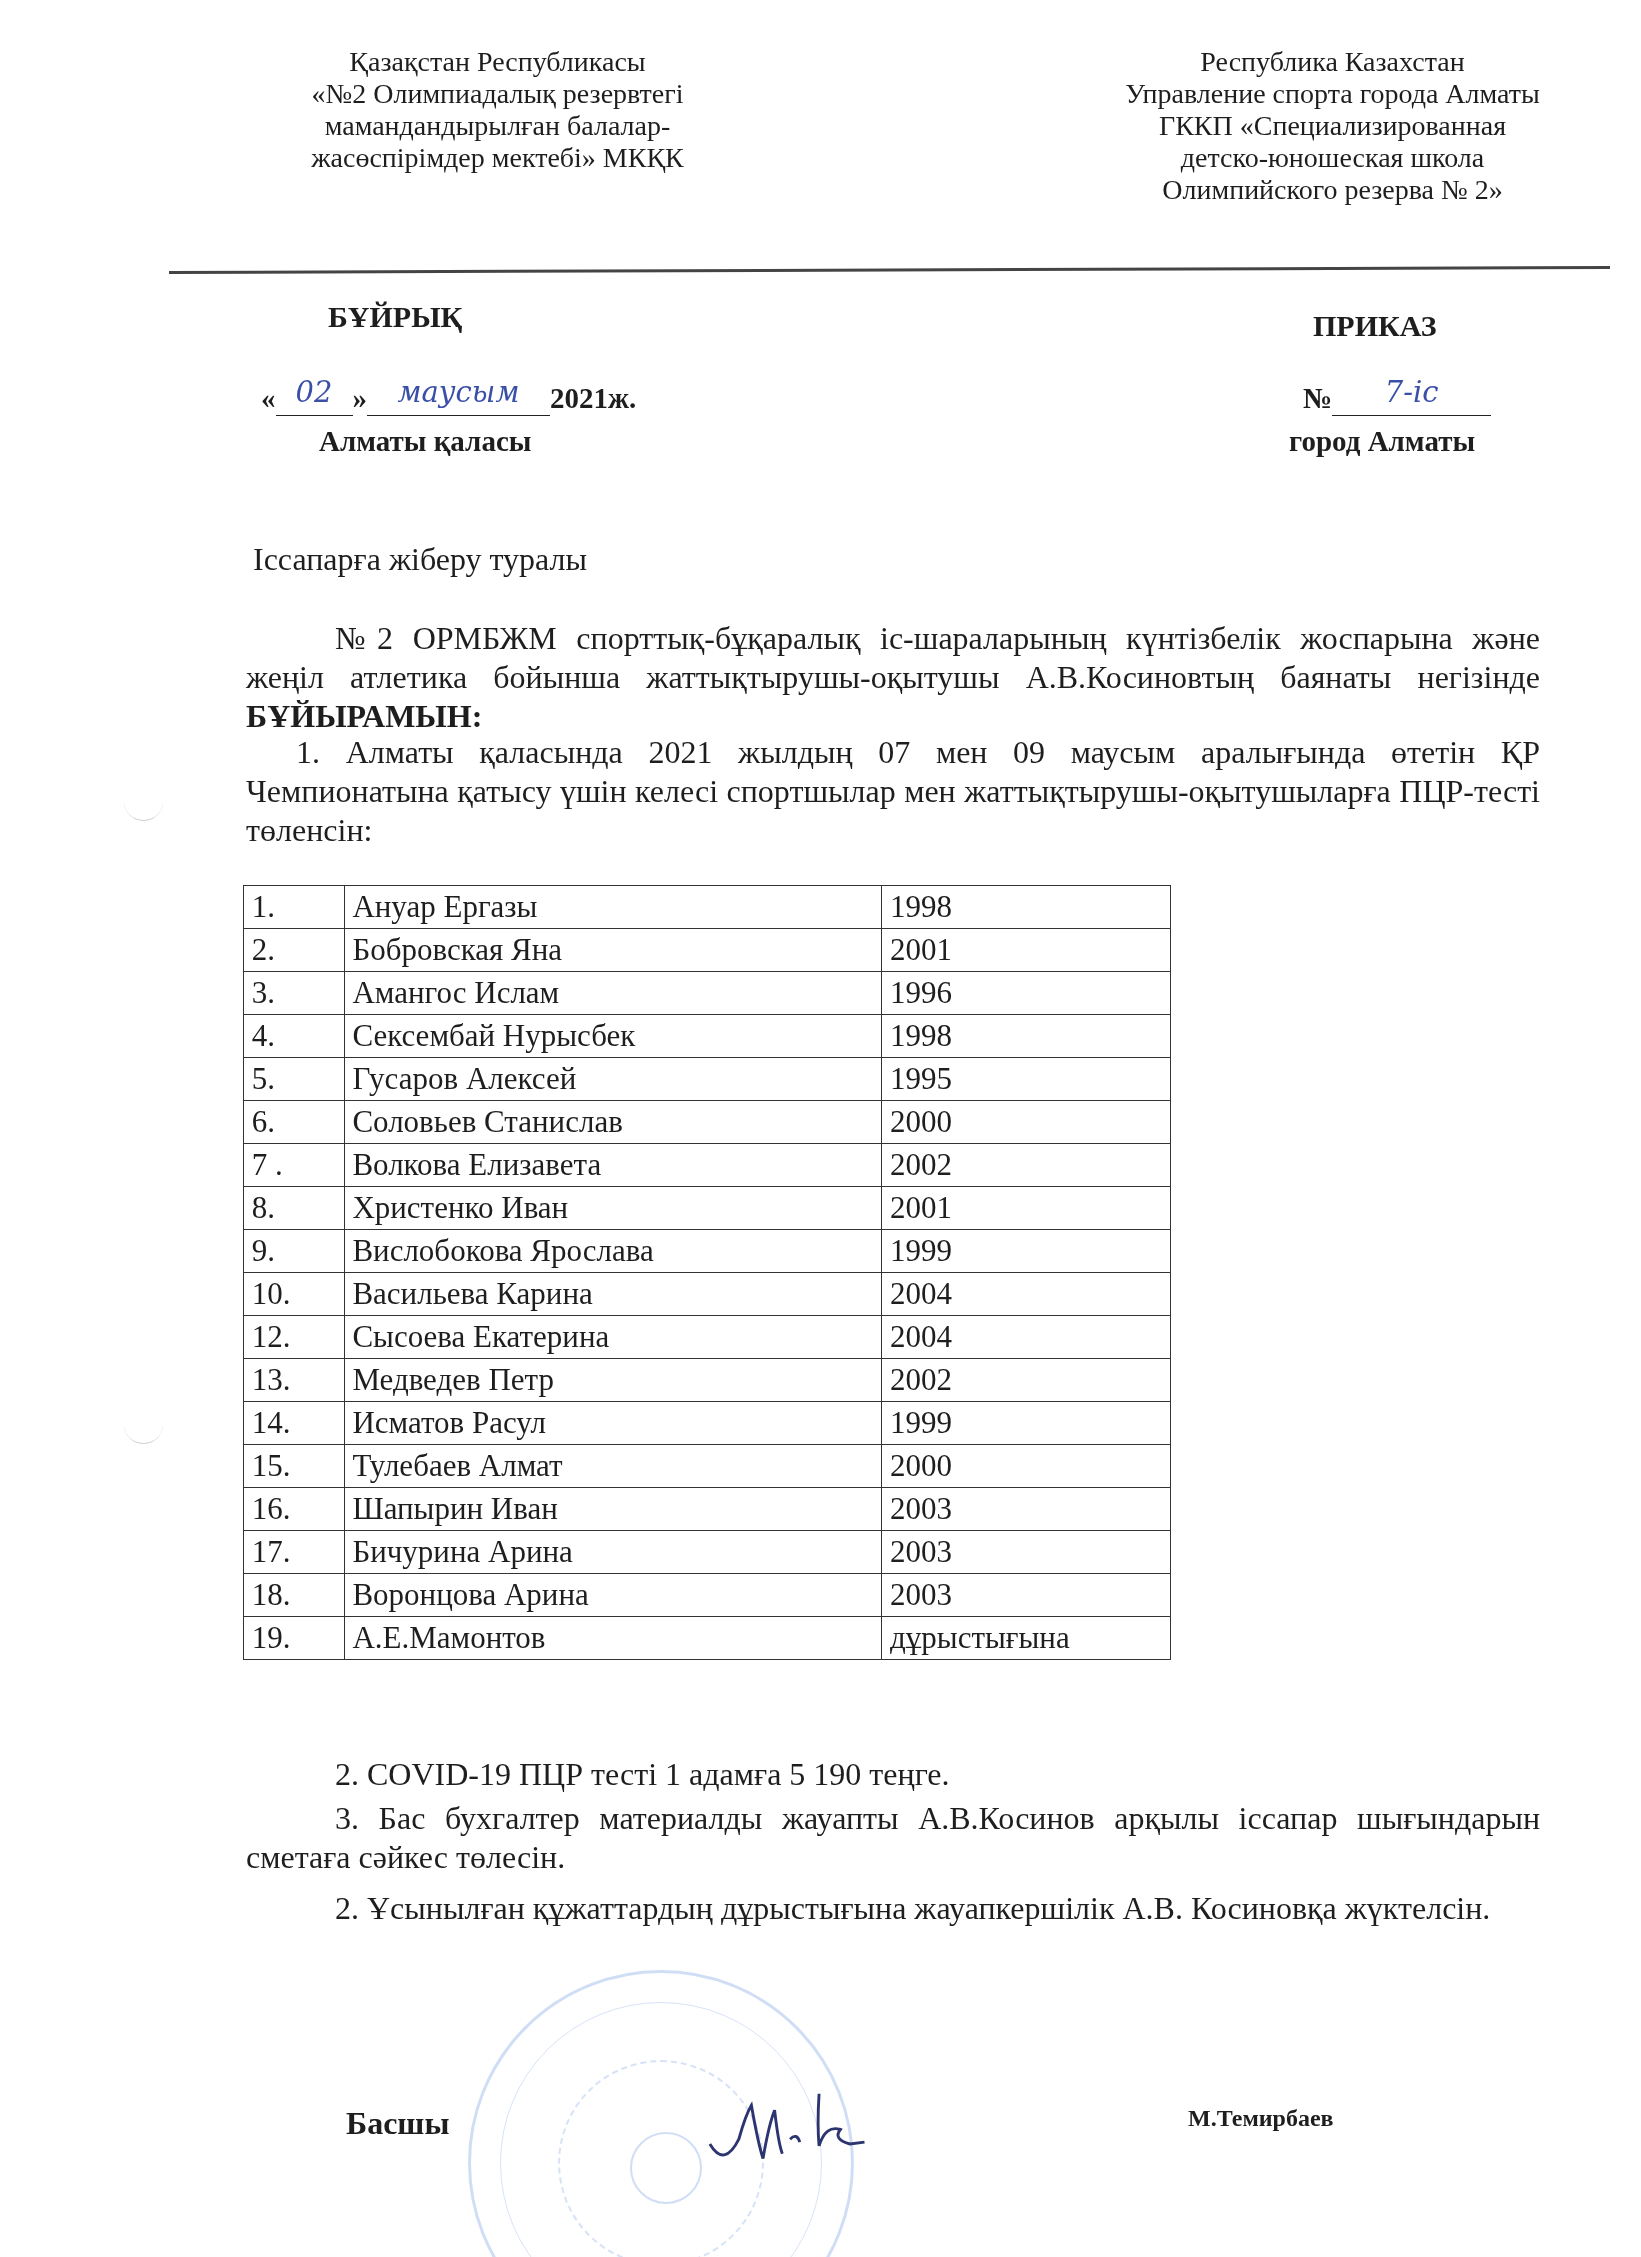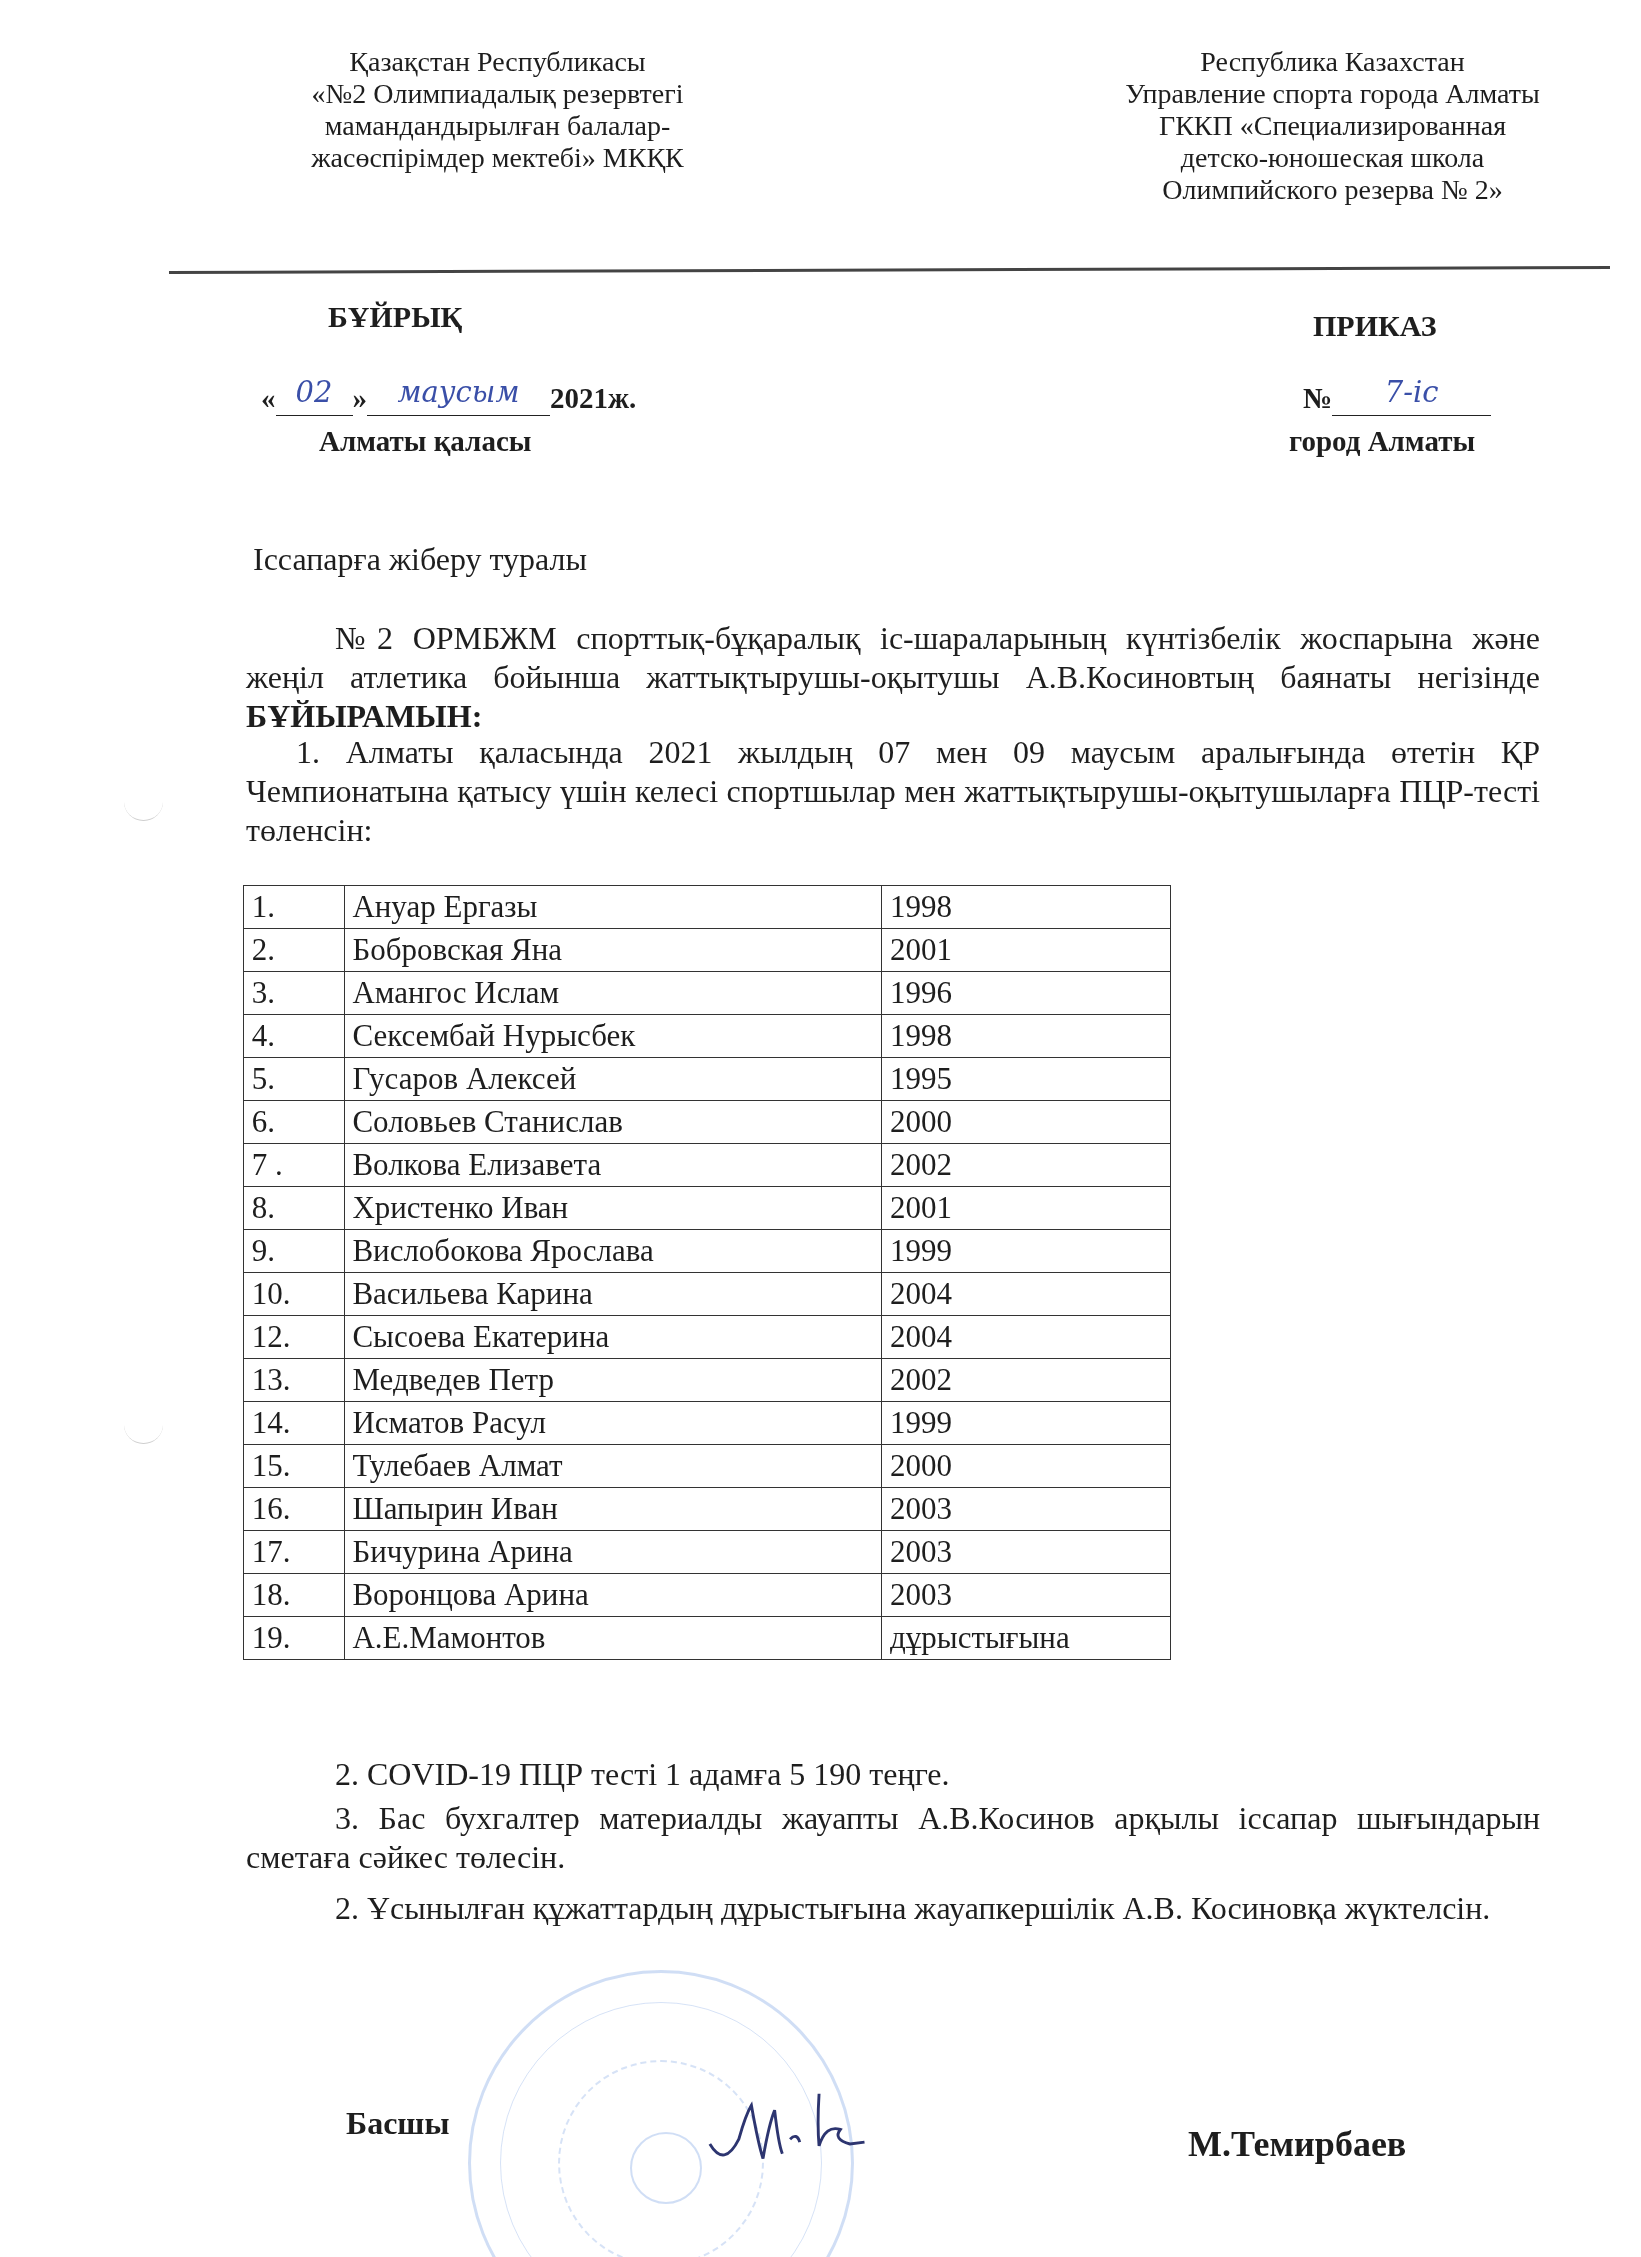--- a/index.html
+++ b/index.html
@@ -31,21 +31,21 @@
   #p-item2 { top: 1755px; text-indent: 89px; }
   #p-item3 { top: 1799px; text-indent: 89px; }
   #p-item4 { top: 1889px; text-indent: 89px; }
   #stamp { left: 468px; top: 1970px; width: 386px; height: 386px; border-radius: 50%;
            border: 3.9px solid rgba(120,160,225,0.35); box-sizing: border-box; }
   #stamp .ring2 { position: absolute; left: 29px; top: 29px; right: 29px; bottom: 29px; border-radius: 50%; border: 1.9px solid rgba(120,160,225,0.3); }
   #stamp .ring3 { position: absolute; left: 87px; top: 87px; right: 87px; bottom: 87px; border-radius: 50%; border: 2.9px dashed rgba(120,160,225,0.3); }
   #stamp .core { position: absolute; left: 159px; top: 159px; width: 68px; height: 68px; border-radius: 50%; border: 2.9px solid rgba(120,160,225,0.35); }
   #sign-title { left: 346px; top: 2105px; font-size: 32px; font-weight: bold; }
   #signature { left: 705px; top: 2086px; }
-  #signer { left: 1188px; top: 2105px; font-size: 36px; font-weight: bold; margin-top: 18px; }
+  #signer { left: 1188px; top: 2105px; font-size: 24px; font-weight: bold; }
   .punch { width: 39px; height: 19.3px; border-bottom: 1.9px solid #cfcfcf; border-radius: 0 0 19.3px 19.3px; }
   #punch1 { left: 124px; top: 801px; }
   #punch2 { left: 124px; top: 1424px; }
 </style>
 </head>
 <body>
 
 <div id="hdr-kz" class="abs hdr">
   <div>Қазақстан Республикасы</div>
   <div>«№2 Олимпиадалық резервтегі</div>

